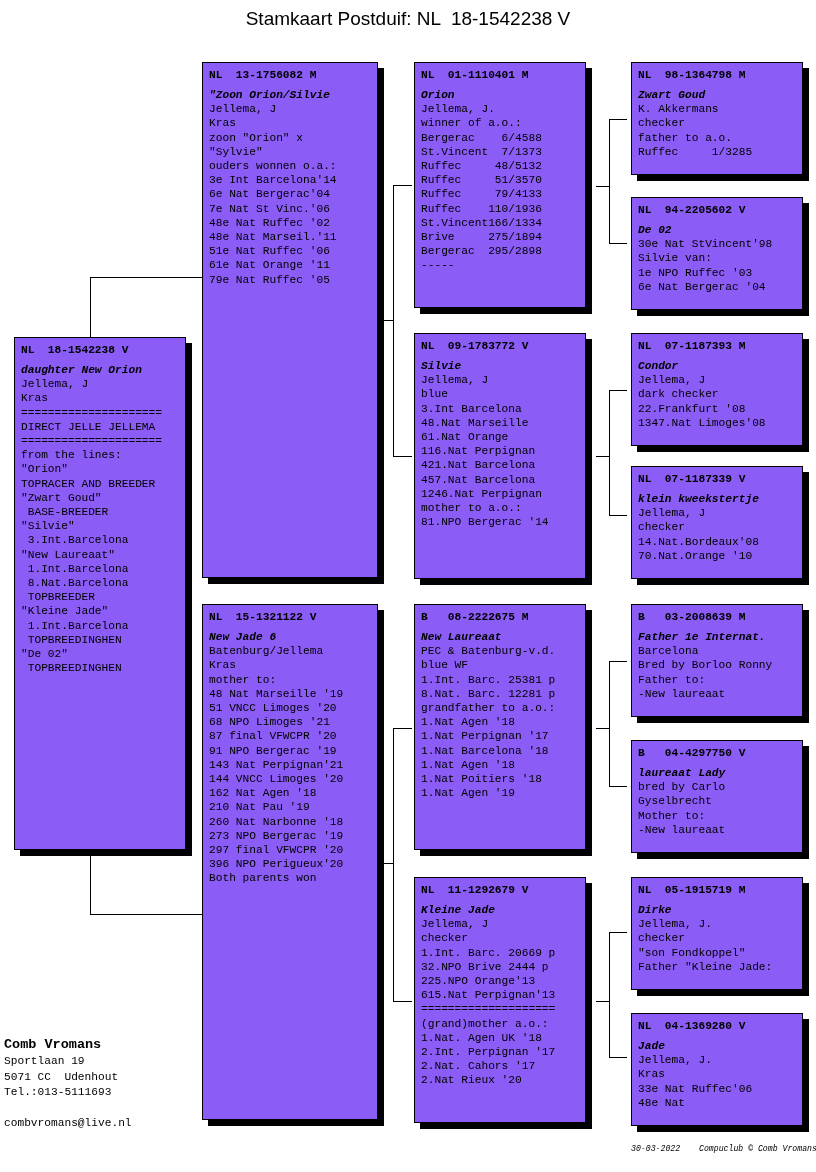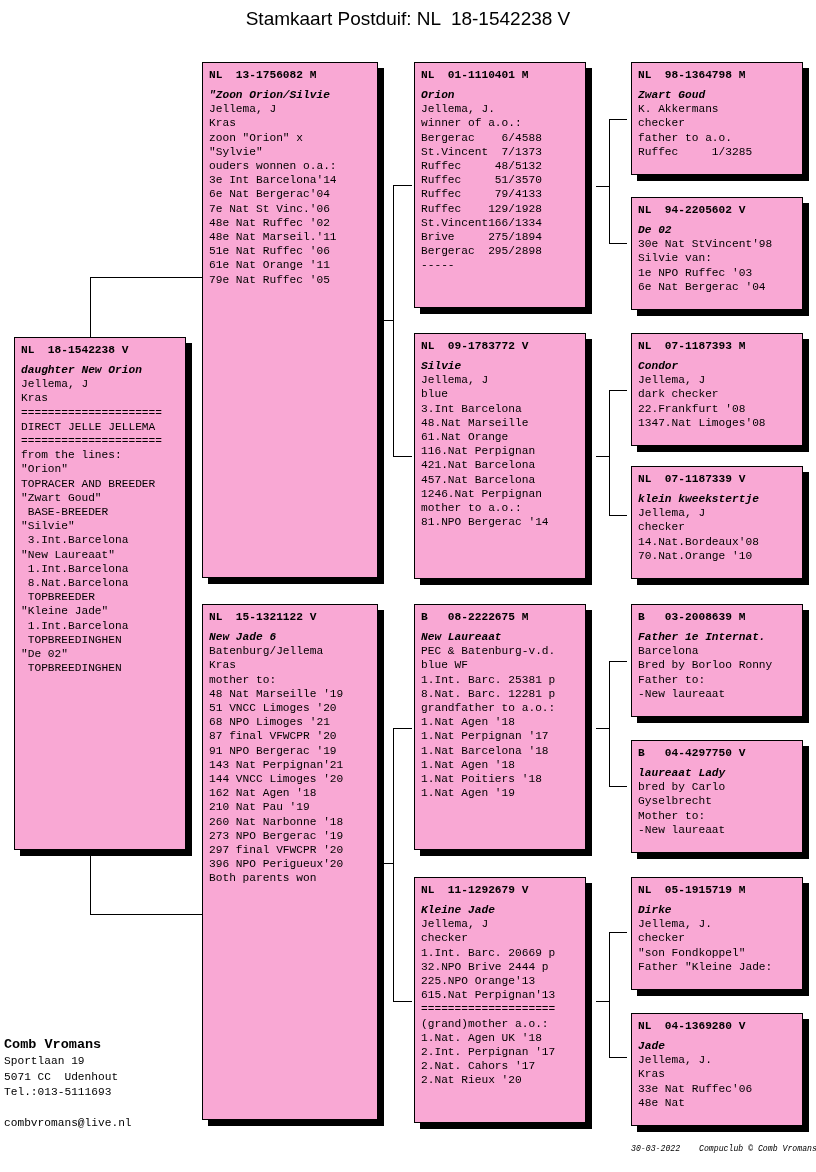--- a/index.html
+++ b/index.html
@@ -19,21 +19,21 @@
     text-align:center;
     font-family:"Liberation Sans","DejaVu Sans",sans-serif;
     font-size:19px;font-weight:400;letter-spacing:0px;
     white-space:pre;
   }
 
   
   .box{
     position:absolute;
     border:1.4px solid #000;
-    background:#f9a8d4;
+    background:#8b5cf6;
     box-shadow:6px 6px 0 0 #000;
     box-sizing:border-box;
     padding:5px 0 4px 6px;
     overflow:hidden;
   }
   .box .ring{
     font-size:11.2px;line-height:14px;font-weight:bold;
     white-space:pre;margin-bottom:6px;
   }
   .box .name{
@@ -177,21 +177,21 @@
     <div class="ring">NL  01-1110401 M</div>
     <div class="name">Orion</div>
     <div>
       <div class="ln">Jellema, J.</div>
       <div class="ln">winner of a.o.:</div>
       <div class="ln">Bergerac    6/4588</div>
       <div class="ln">St.Vincent  7/1373</div>
       <div class="ln">Ruffec     48/5132</div>
       <div class="ln">Ruffec     51/3570</div>
       <div class="ln">Ruffec     79/4133</div>
-      <div class="ln">Ruffec    129/1928</div>
+      <div class="ln">Ruffec    110/1936</div>
       <div class="ln">St.Vincent166/1334</div>
       <div class="ln">Brive     275/1894</div>
       <div class="ln">Bergerac  295/2898</div>
       <div class="ln">-----</div>
     </div>
   </div>
 
   <div class="box" style="left:414px;top:333px;width:172px;height:246px;">
     <div class="ring">NL  09-1783772 V</div>
     <div class="name">Silvie</div>

